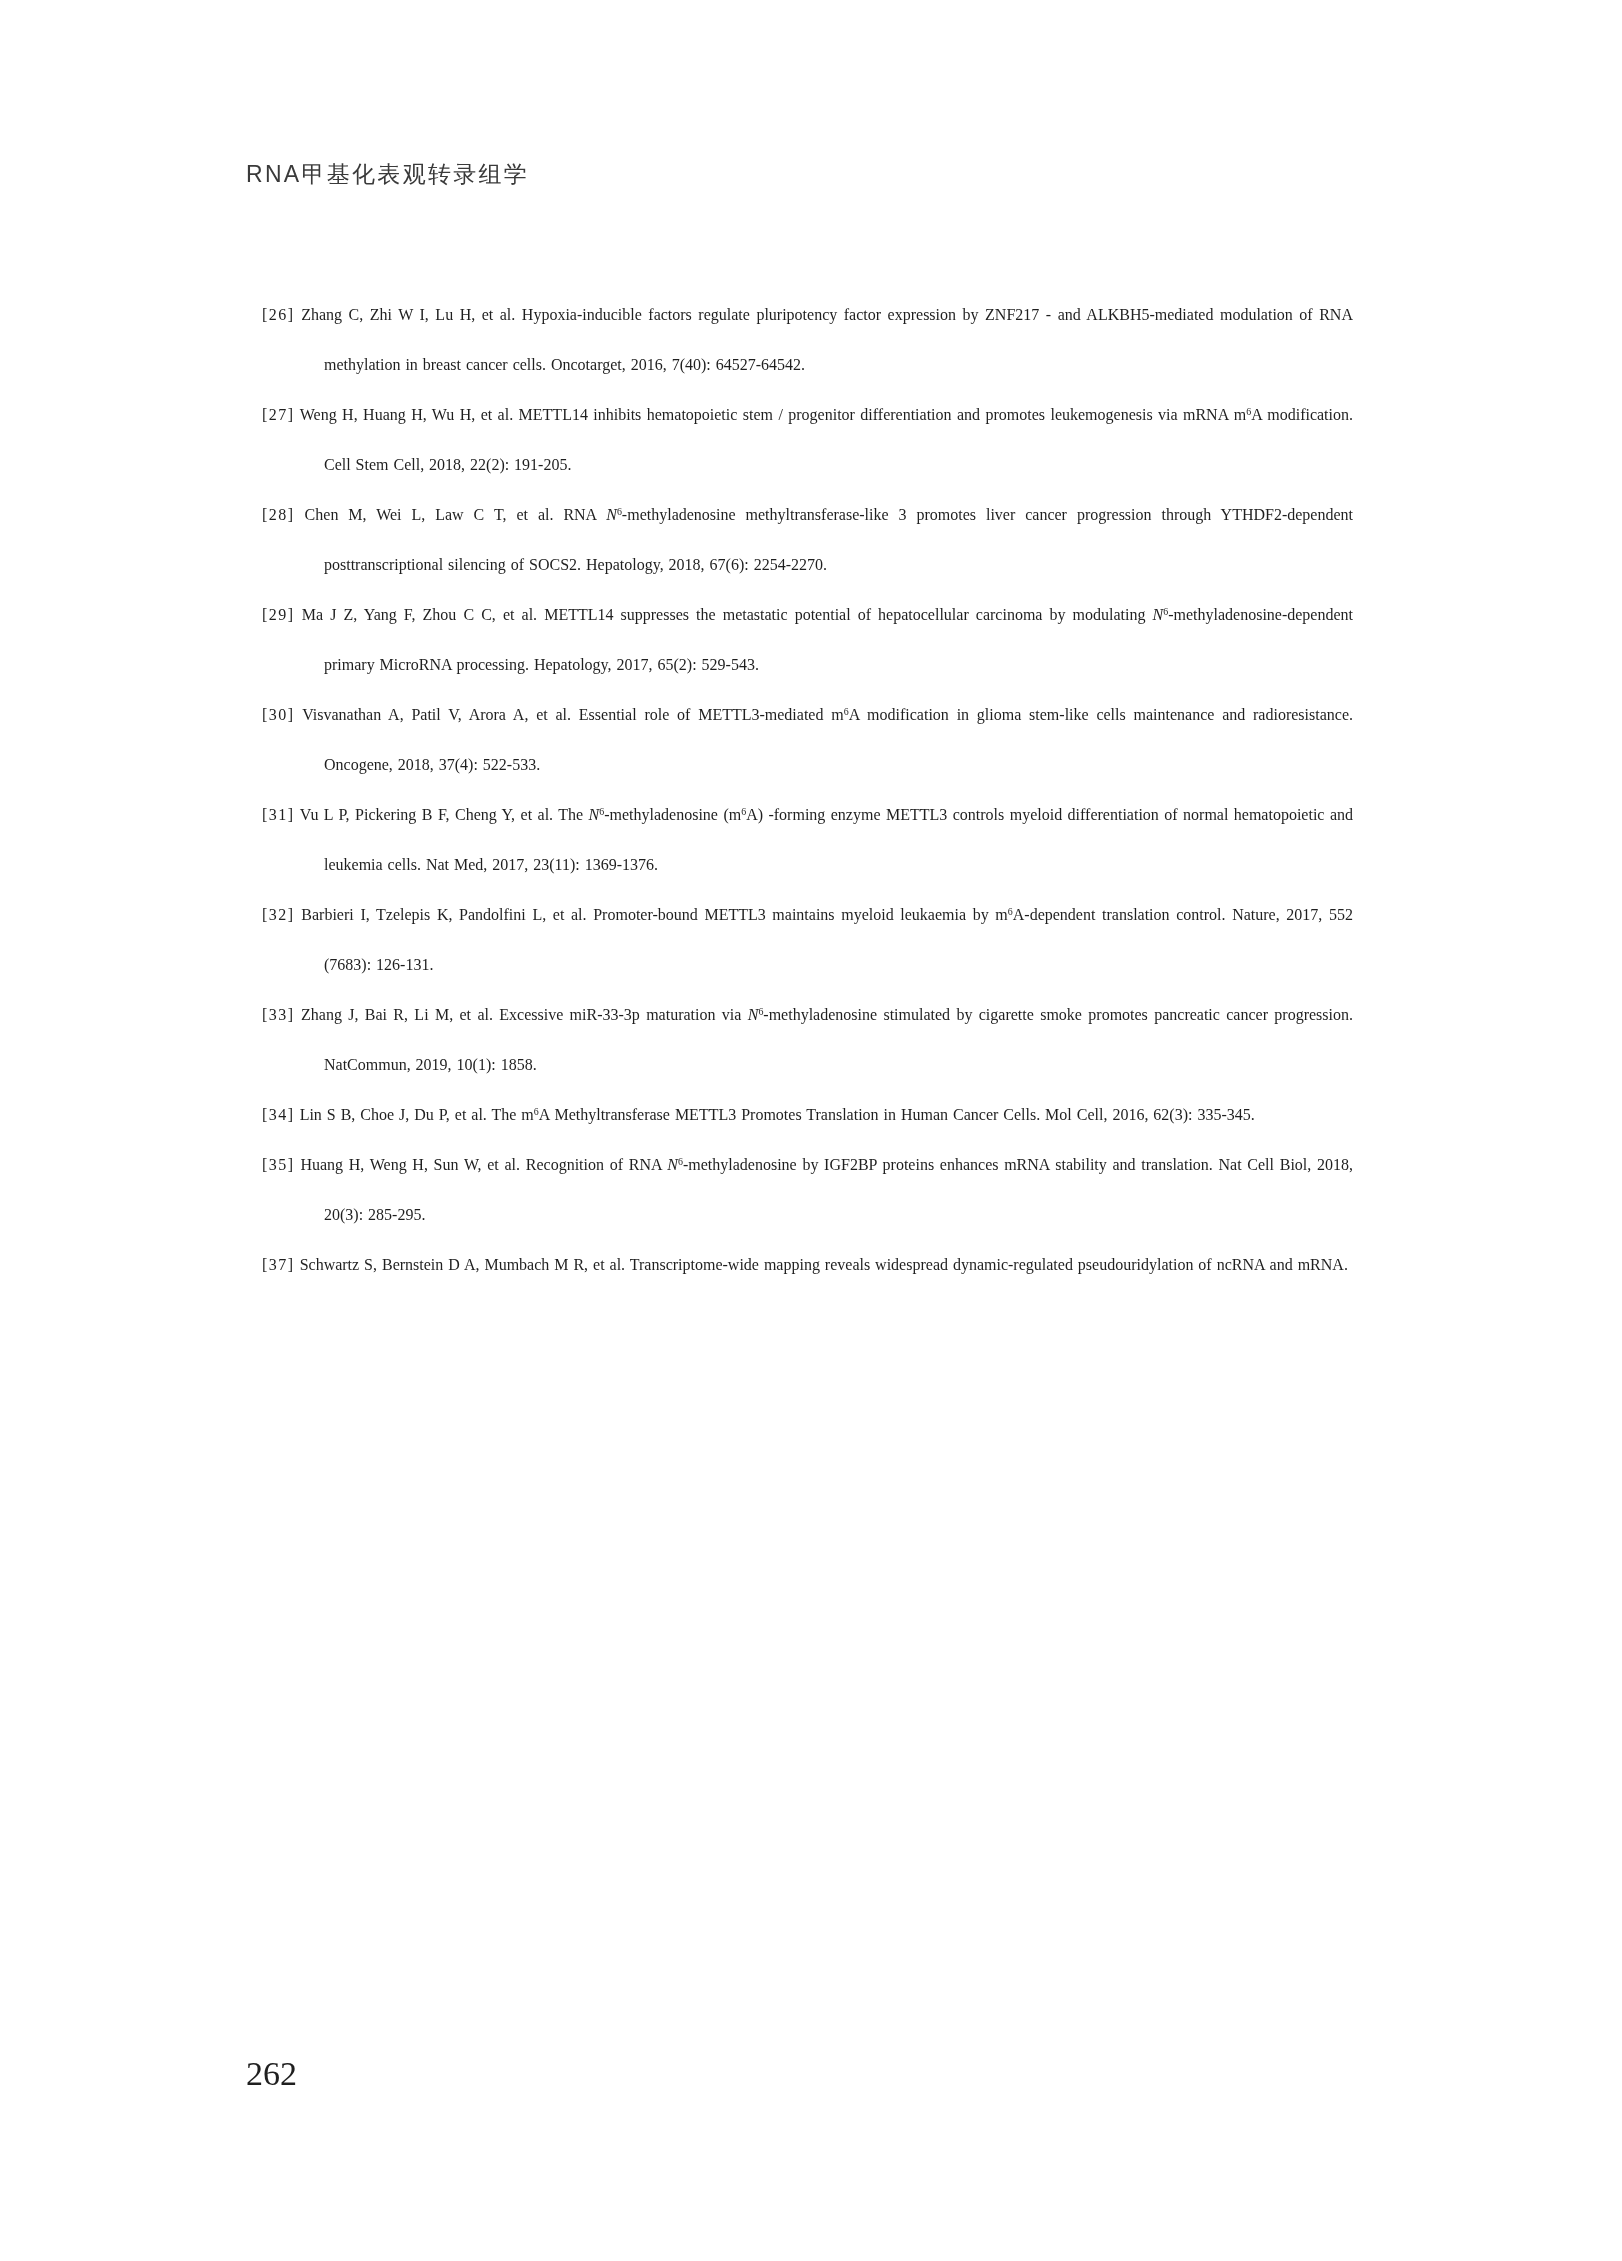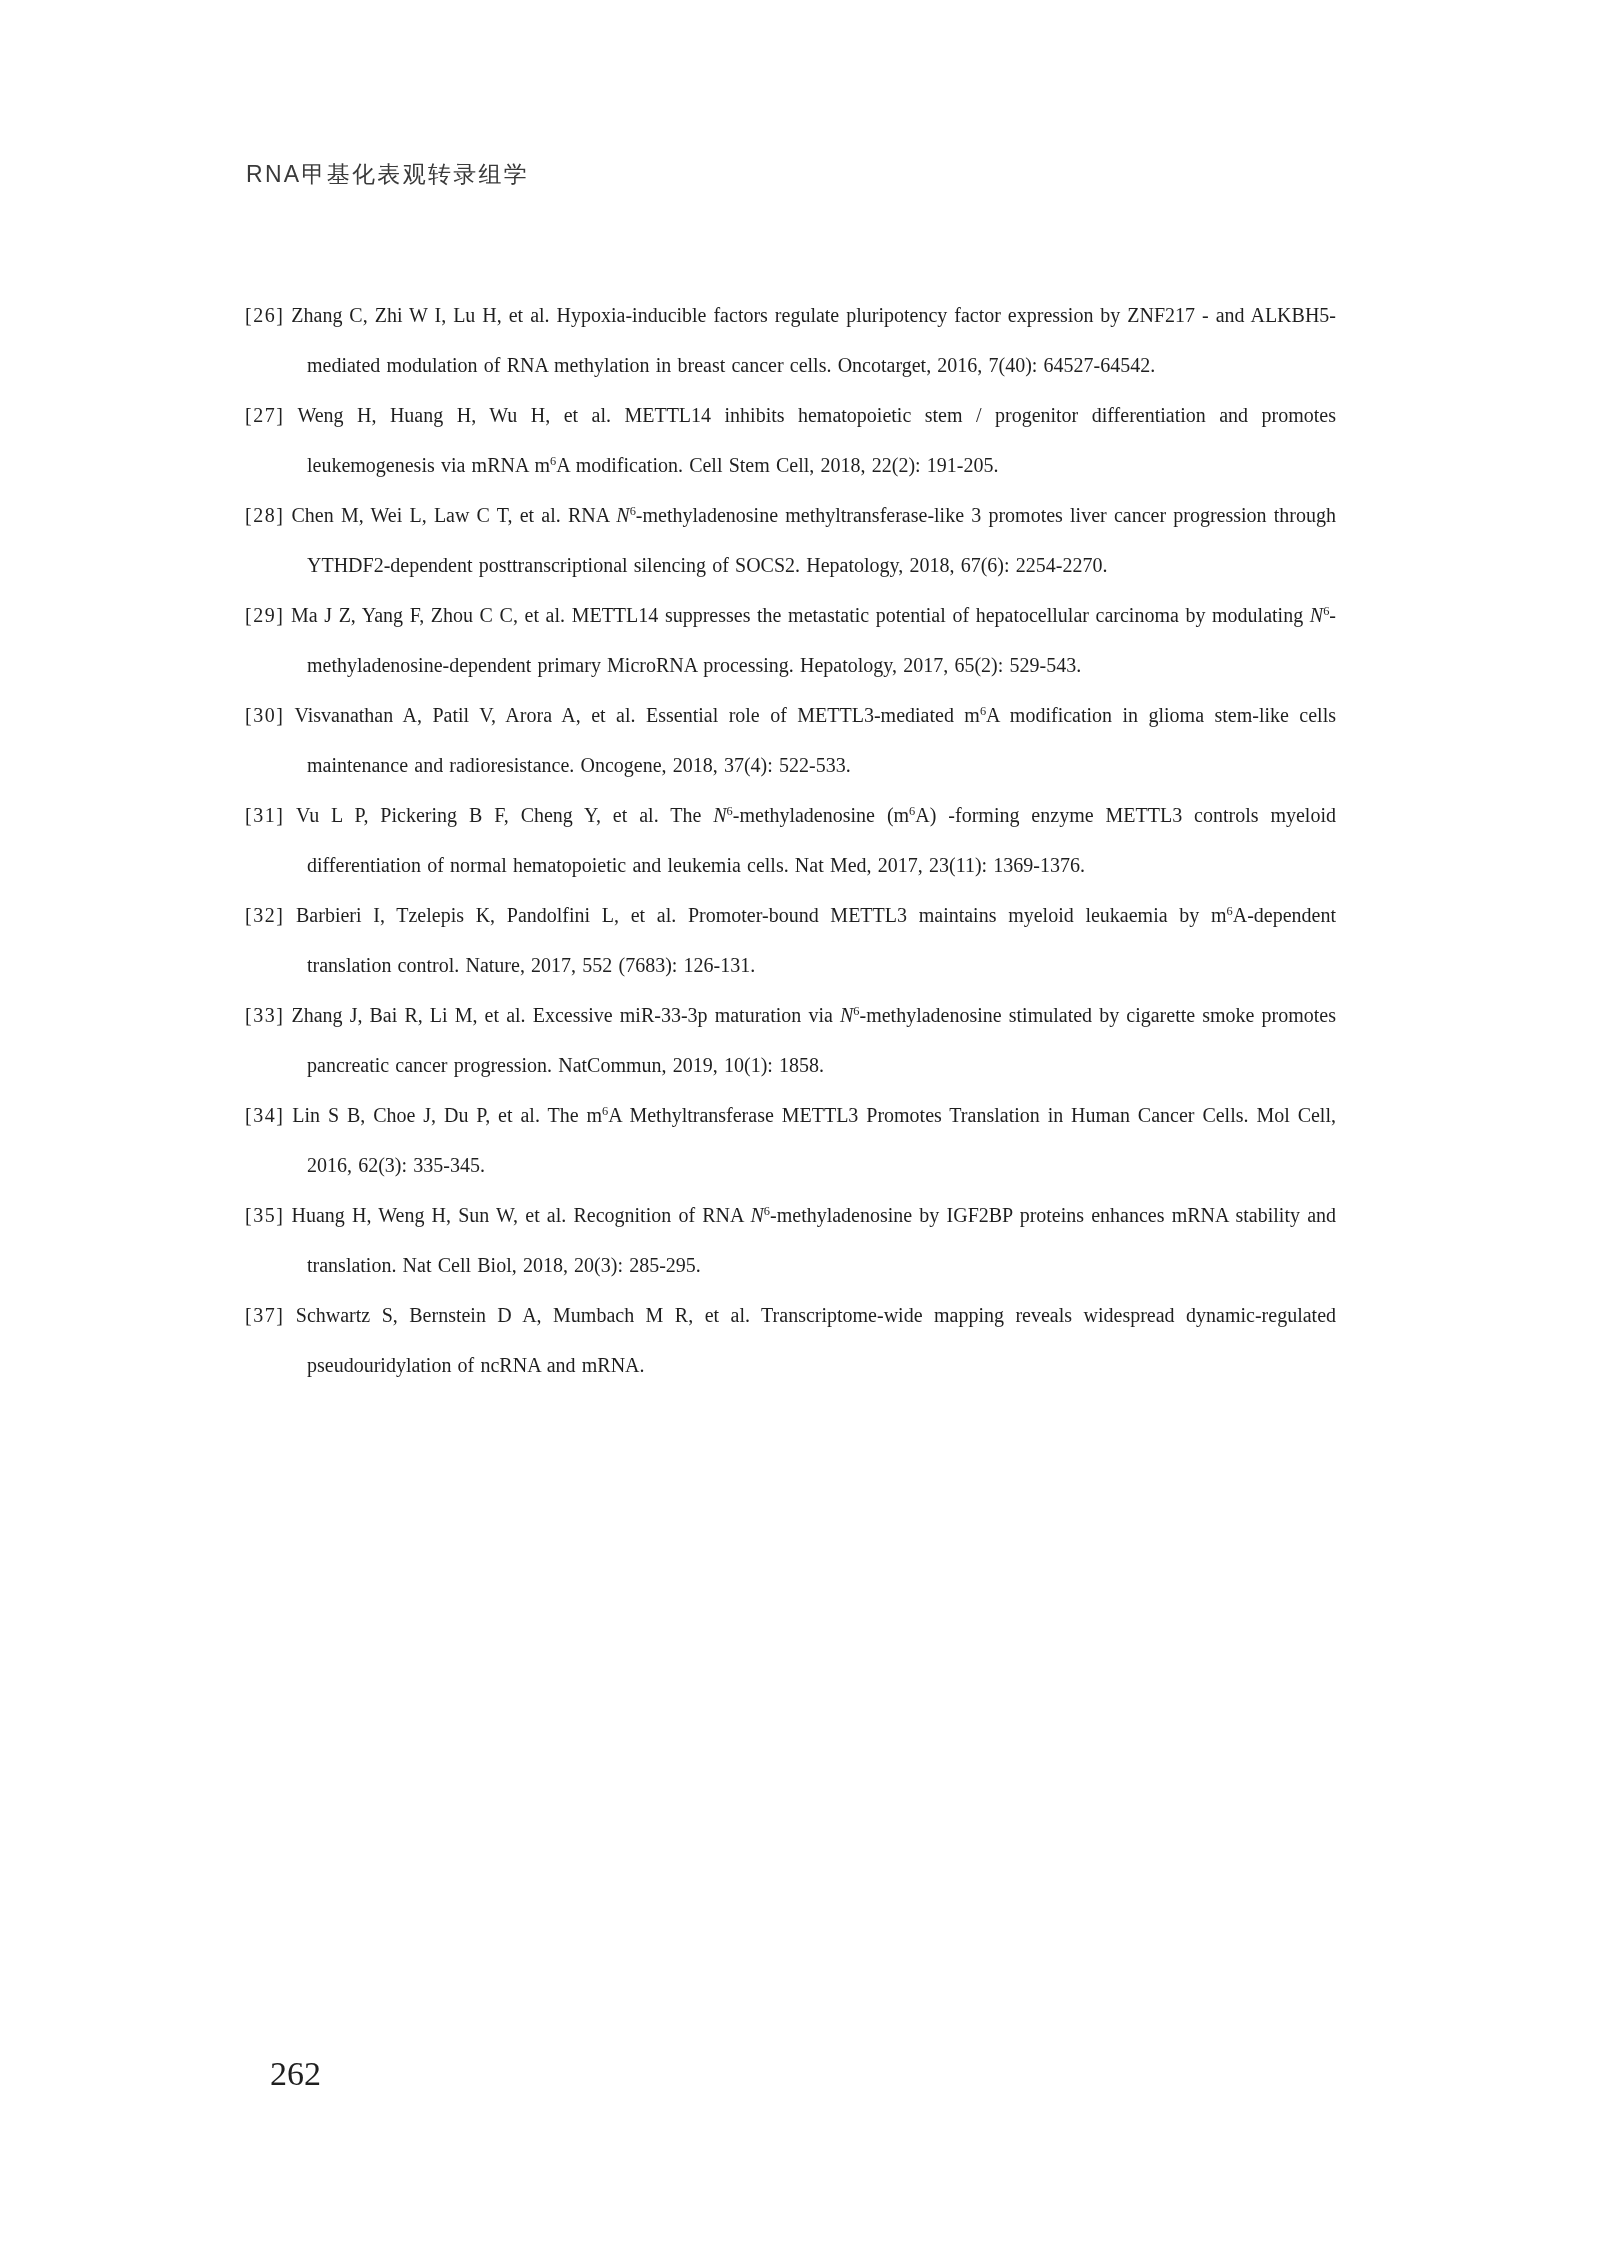--- a/index.html
+++ b/index.html
@@ -22,24 +22,24 @@
     font-family: "Liberation Sans", sans-serif;
     font-size: 23px;
     font-weight: 400;
     letter-spacing: 2.3px;
     color: #3a3a3a;
     white-space: nowrap;
   }
 
   .refs {
     position: absolute;
-    left: 245px;
+    left: 262px;
     top: 290px;
     width: 1091px;
-    font-size: 20px;
+    font-size: 16px;
     line-height: 50px;
     text-align: justify;
     word-spacing: 0.06em;
   }
 
   .ref {
     padding-left: 62px;
     text-indent: -62px;
   }
 
@@ -57,21 +57,20 @@
 
   .it { font-style: italic; }
 
   .page-number {
     position: absolute;
     left: 246px;
     top: 2054px;
     font-size: 34px;
     line-height: 40px;
     color: #1f1f1f;
-    margin-left: 24px;
   }
 </style>
 </head>
 <body>
 
 <div class="page">
 
   <div class="running-header">RNA甲基化表观转录组学</div>
 
   <div class="refs" id="ref-list">

